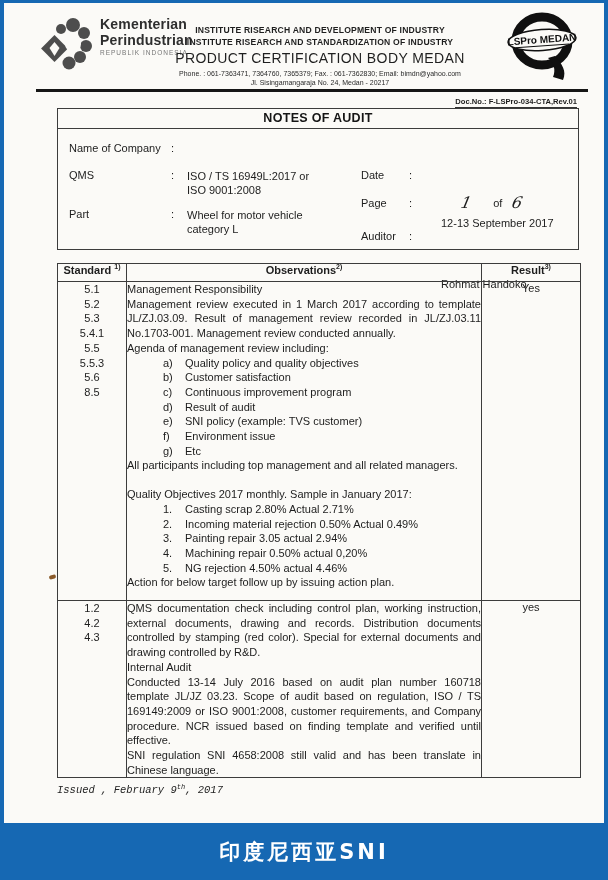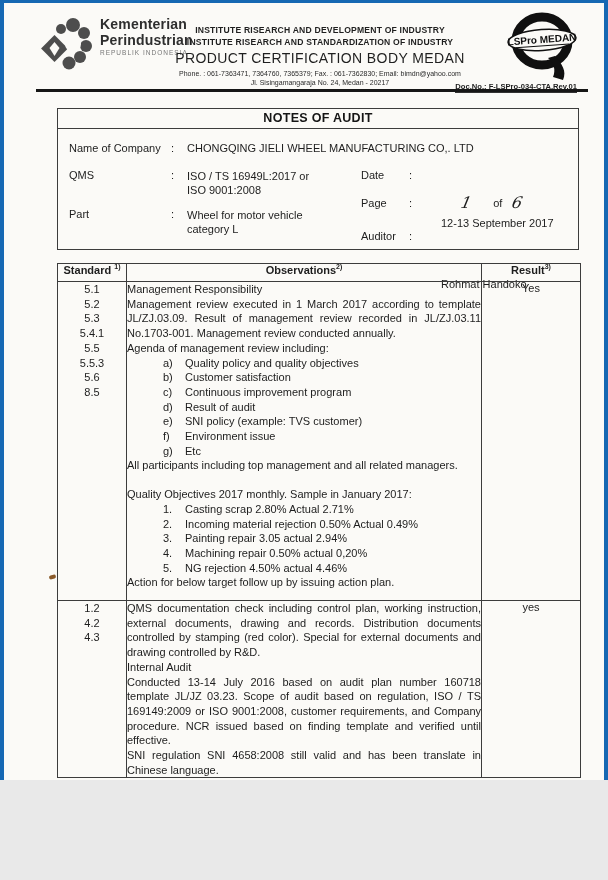--- a/index.html
+++ b/index.html
@@ -1,34 +1,34 @@
 <!DOCTYPE html>
 <html><head>
 <meta charset="utf-8">
 <style>
   html,body{margin:0;padding:0;}
   body{width:608px;height:880px;background:#e9e9e9;font-family:"Liberation Sans",sans-serif;}
-  .page{position:relative;width:608px;height:780px;background:#fbfaf7;overflow:hidden;}
+  .page{position:relative;width:608px;height:880px;background:#fbfaf7;overflow:hidden;}
   
   .frame-top{position:absolute;left:0;top:0;width:608px;height:3px;background:#1668b3;}
   .frame-left{position:absolute;left:0;top:0;width:4px;height:880px;background:#1668b3;}
   .frame-right{position:absolute;right:0;top:0;width:4px;height:880px;background:#1668b3;}
   
   .ministry{position:absolute;left:40px;top:16px;display:flex;align-items:flex-start;}
   .ministry-text{margin-left:6px;line-height:1;}
   .ministry-l1,.ministry-l2{font-size:14px;font-weight:bold;color:#2e2e2e;letter-spacing:.2px;line-height:16px;}
   .ministry-l3{font-size:6.5px;color:#777;letter-spacing:1px;margin-top:2px;}
   .hdr-center{position:absolute;left:142px;top:24px;width:356px;text-align:center;color:#1f1f1f;}
   .hdr-line1,.hdr-line2{font-size:8.6px;font-weight:bold;letter-spacing:.2px;line-height:12px;}
   .hdr-body{font-size:14px;letter-spacing:.4px;margin-top:2px;line-height:17px;}
   .hdr-contact{font-size:7px;margin-top:2px;line-height:9px;color:#2a2a2a;}
   .hdr-address{font-size:7px;line-height:9px;color:#2a2a2a;}
   .cert-logo{position:absolute;left:503px;top:10px;}
   .hdr-rule{position:absolute;left:36px;top:89px;width:552px;height:3px;background:#161616;border-bottom:1px solid #fbfaf7;box-shadow:0 4px 0 -3px #161616;}
-  .doc-no{position:absolute;right:31px;top:82px;font-size:7.6px;font-weight:bold;color:#1c1c1c;border-bottom:1px solid #333;padding-bottom:1px;}
+  .doc-no{position:absolute;right:31px;top:97px;font-size:7.6px;font-weight:bold;color:#1c1c1c;border-bottom:1px solid #333;padding-bottom:1px;}
   
   .notes-box{position:absolute;left:57px;top:108px;width:520px;height:140px;border:1.5px solid #3c3c3c;background:transparent;}
   .notes-title{height:19px;line-height:19px;text-align:center;font-weight:bold;font-size:12.5px;letter-spacing:.3px;border-bottom:1.5px solid #3c3c3c;color:#151515;}
   .irow{position:absolute;display:flex;font-size:11px;color:#1d1d1d;align-items:flex-start;}
   .ilabel{width:102px;flex:none;}
   .icolon{width:16px;flex:none;}
   .rlabel{width:48px;flex:none;}
   .rcolon{width:14px;flex:none;}
   .rvalue{margin-left:18px;margin-top:48px;}
   .vline{line-height:14px;}
@@ -112,21 +112,20 @@
 
   <div class="hdr-rule"></div>
   <div class="doc-no">Doc.No.: F-LSPro-034-CTA,Rev.01</div>
 
   <div class="notes-box">
     <div class="notes-title">NOTES OF AUDIT</div>
 
     <div class="irow" style="left:11px;top:33px;">
       <span class="ilabel">Name of Company</span>
       <span class="icolon">:</span>
-      <span>CHONGQING JIELI WHEEL MANUFACTURING CO,. LTD</span>
     </div>
 
     <div class="irow" style="left:11px;top:60px;justify-content:flex-end;">
       <span class="ilabel">QMS</span>
       <span class="icolon">:</span>
       <span>
         <div class="vline">ISO / TS 16949L:2017 or</div>
         <div class="vline">ISO  9001:2008</div>
       </span>
     </div>

